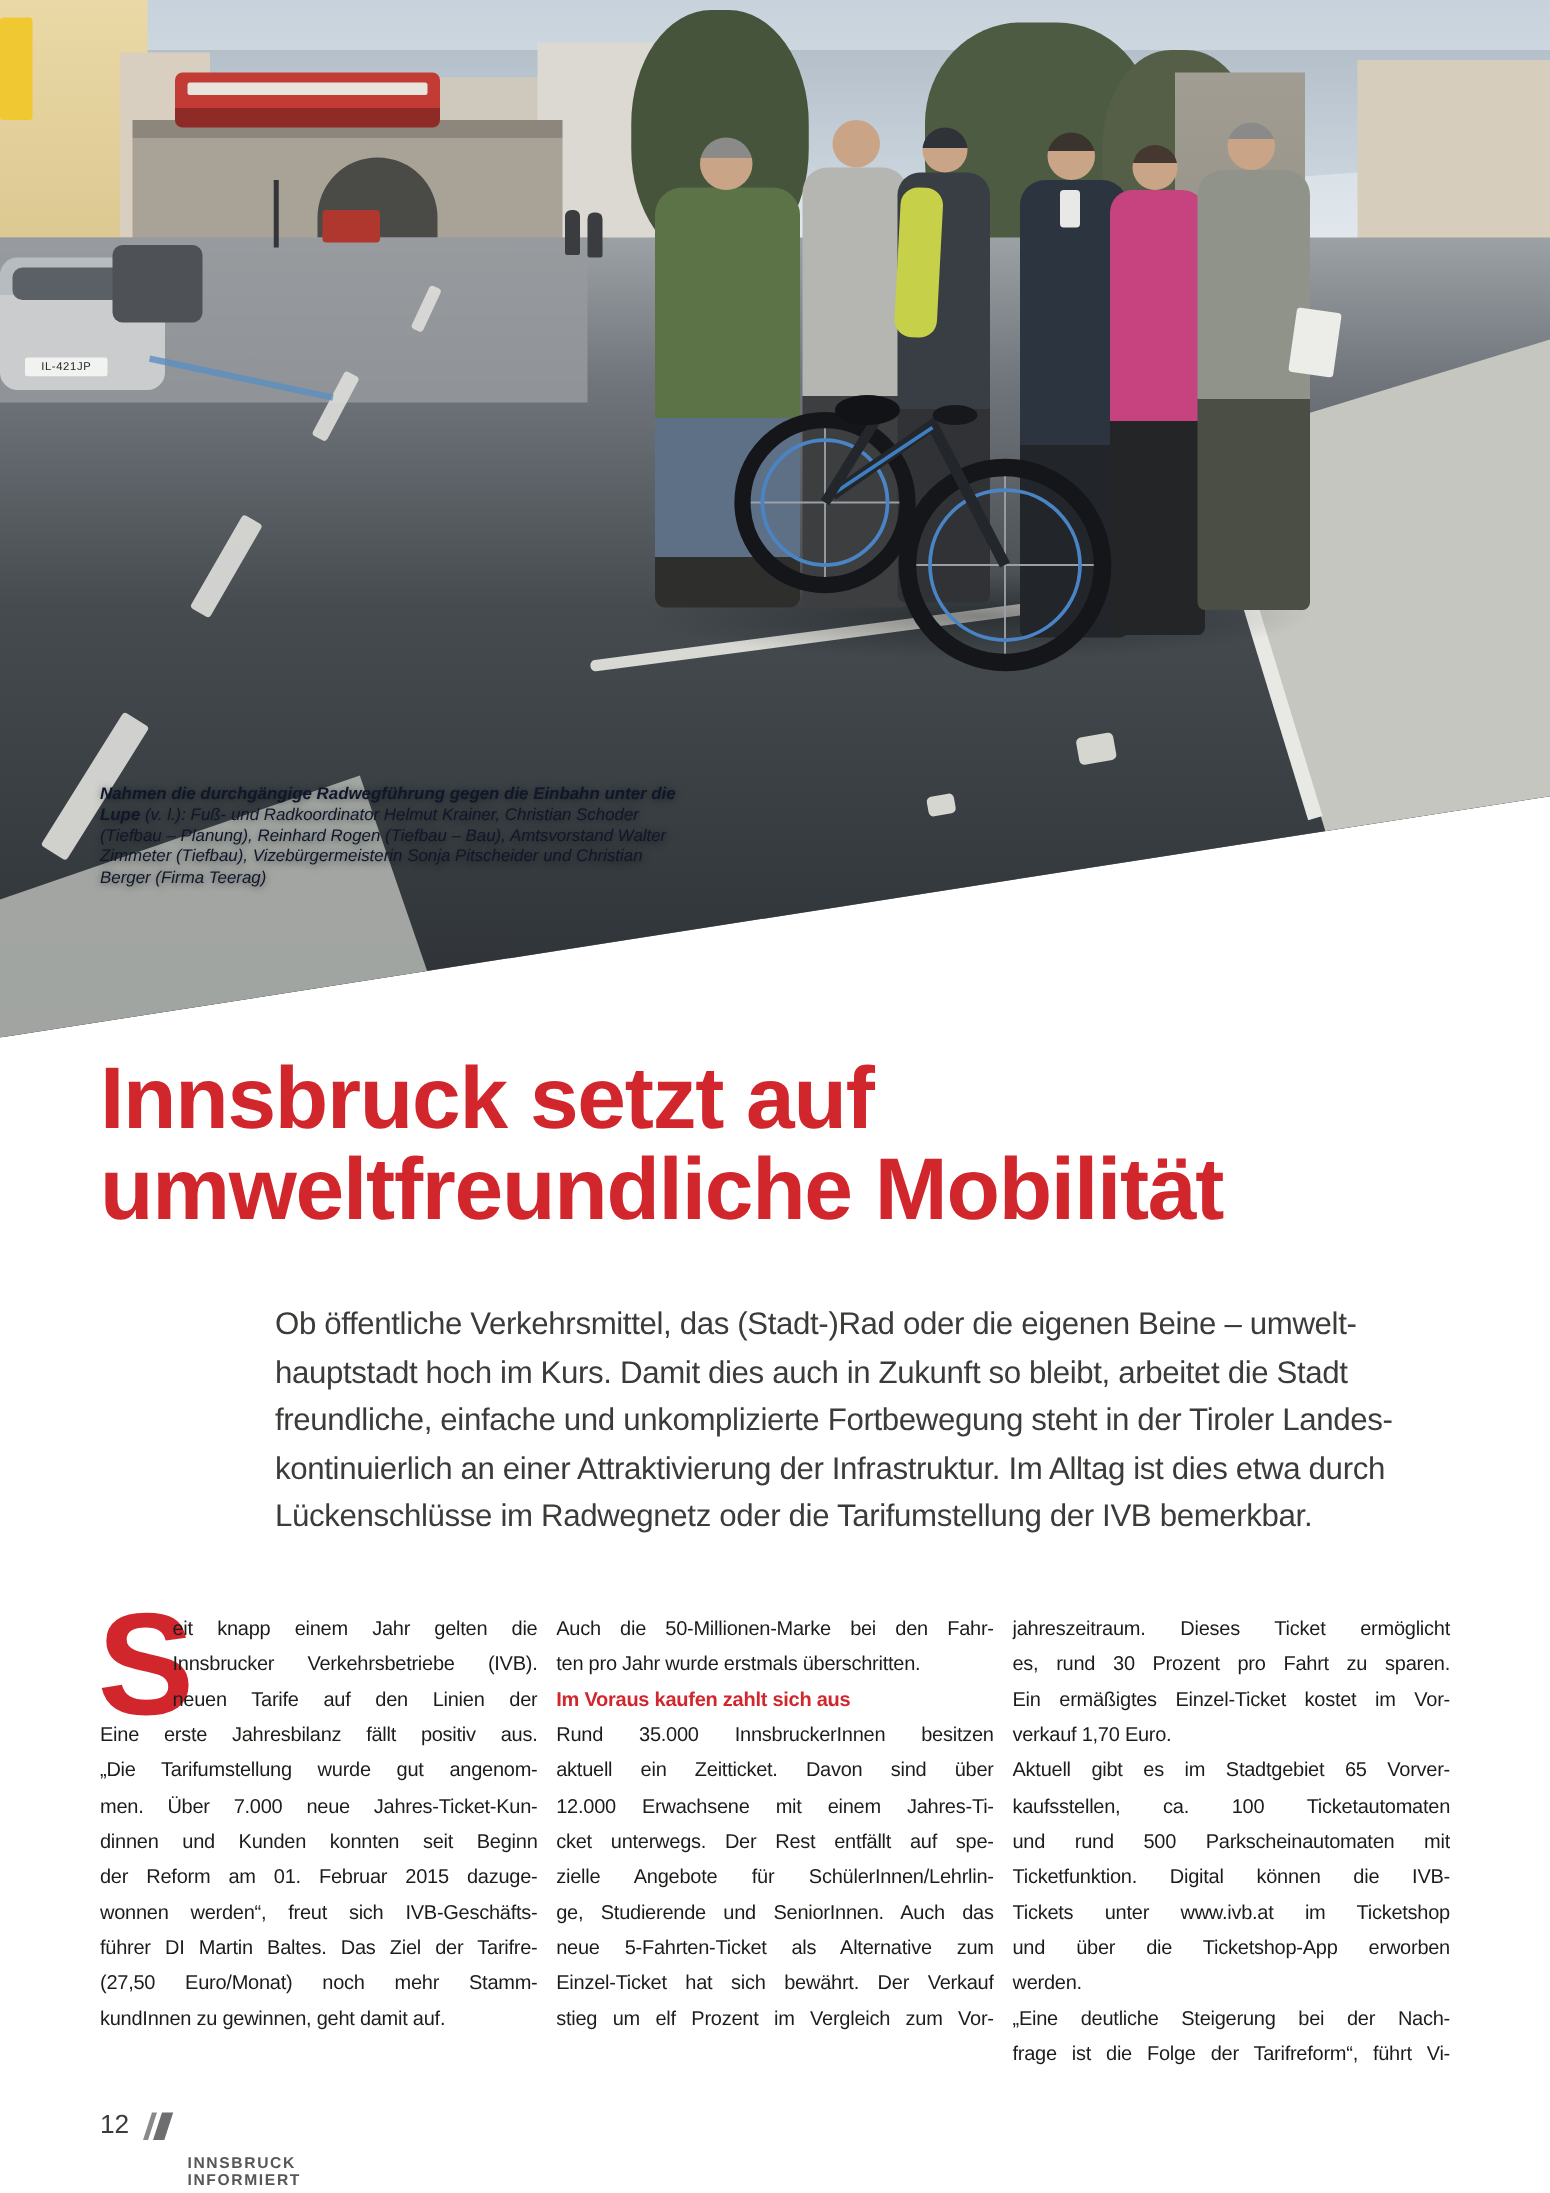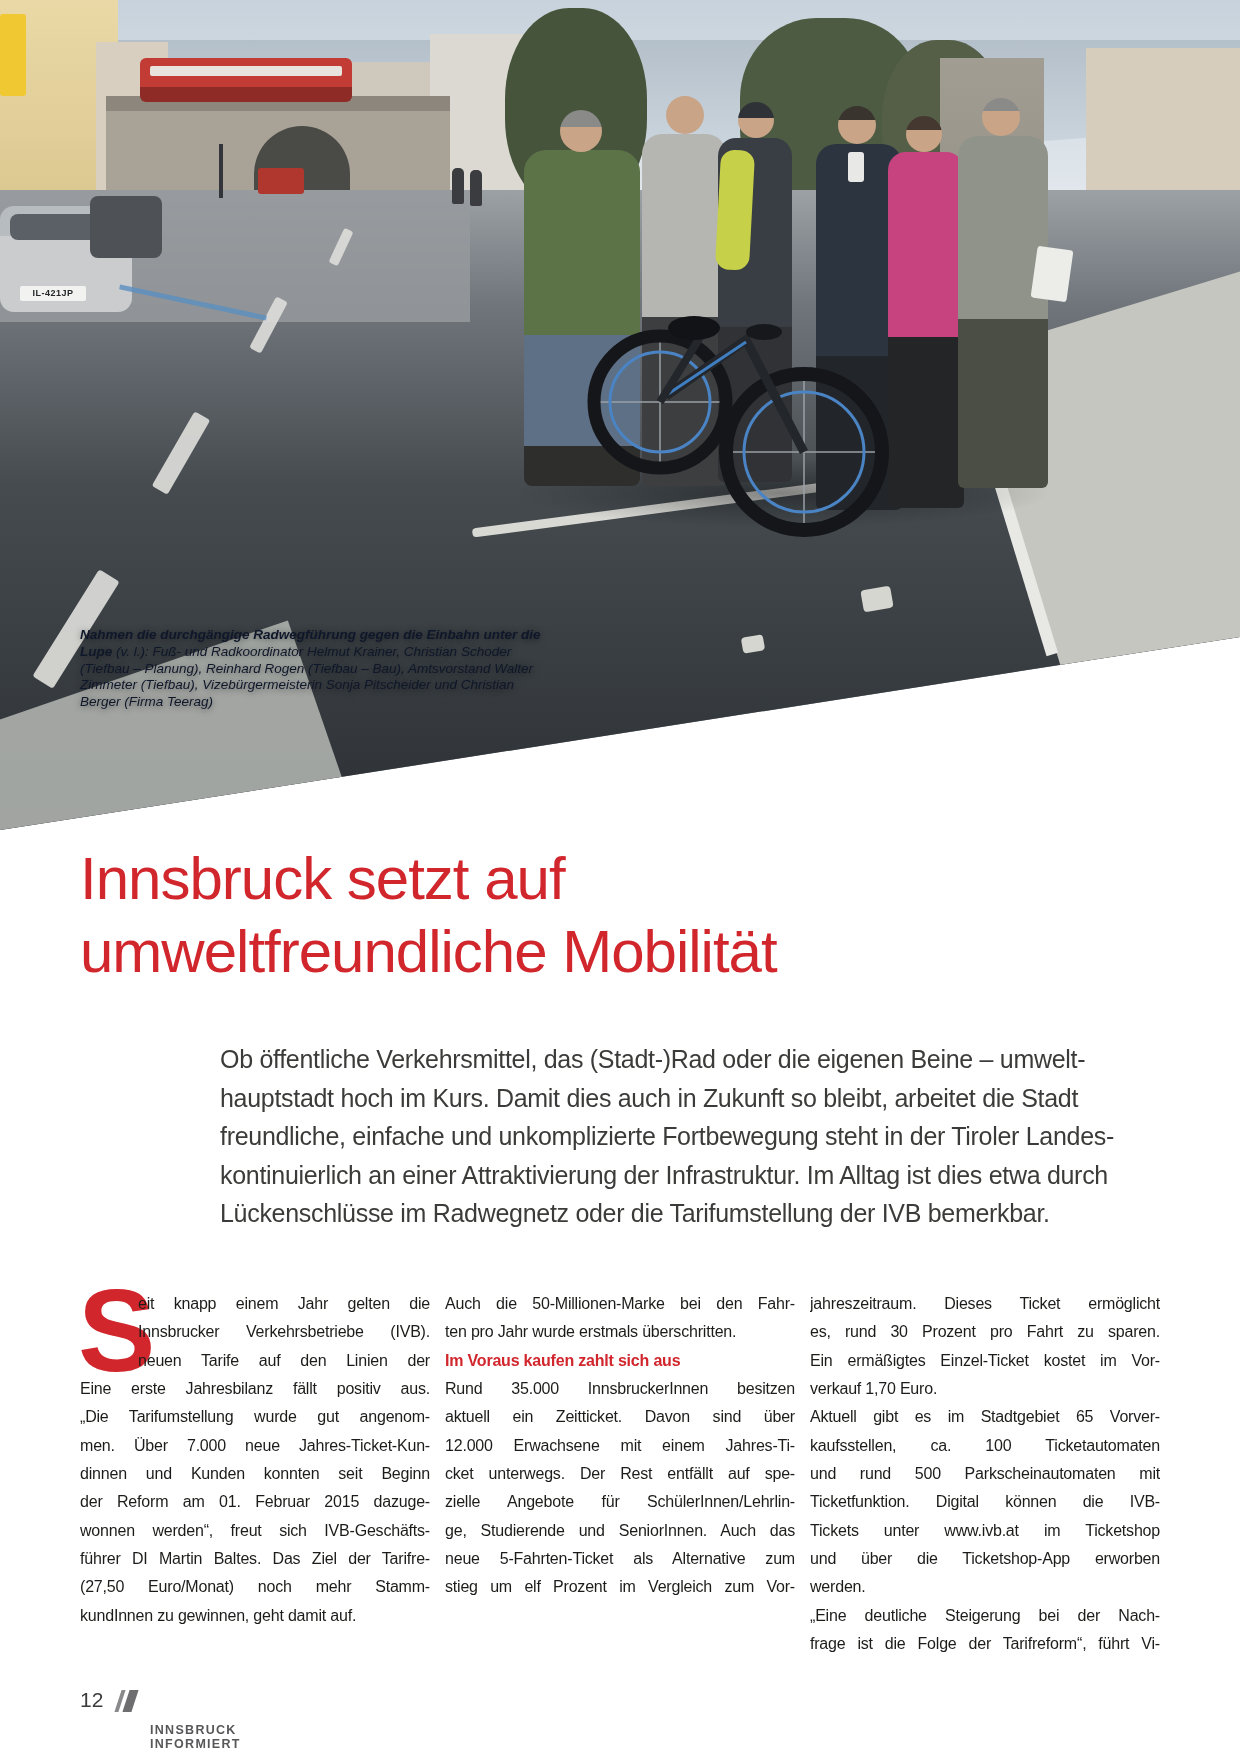--- a/index.html
+++ b/index.html
@@ -35,21 +35,21 @@
   .d1{left:336px;top:228px;width:10px;height:38px;transform:rotate(25deg);}
   .d2{left:262px;top:296px;width:13px;height:58px;transform:rotate(28deg);}
   .d3{left:172px;top:410px;width:18px;height:86px;transform:rotate(30deg);}
   .d4{left:64px;top:566px;width:24px;height:126px;transform:rotate(32deg);}
   .white-line{left:470px;top:492px;width:560px;height:9px;background:#d9d9d4;border-radius:4px;transform:rotate(-7.5deg);}
   .mark1{left:862px;top:588px;width:30px;height:22px;background:#d6d6d0;border-radius:4px;transform:rotate(-10deg);}
   .mark2{left:742px;top:636px;width:22px;height:16px;background:#d6d6d0;border-radius:4px;transform:rotate(-10deg);}
   .car-silver{left:0;top:206px;width:132px;height:106px;background:linear-gradient(#b6bcc0 0 28%,#caccce 28%);border-radius:14px;}
   .car-window{left:10px;top:214px;width:112px;height:26px;background:#5a6066;border-radius:8px;}
   .plate{left:20px;top:286px;width:66px;height:15px;background:#f2f2f0;border-radius:2px;
-         font-size:9px;line-height:15px;text-align:center;color:#24262a;font-weight:bold;letter-spacing:.5px;}
+         font-size:9px;line-height:15px;text-align:center;color:#24262a;font-weight:normal;letter-spacing:.5px;}
   .car-dark{left:90px;top:196px;width:72px;height:62px;background:#4e5256;border-radius:8px;}
   .car-red{left:258px;top:168px;width:46px;height:26px;background:#b0372e;border-radius:3px;}
   .blue-line{left:118px;top:300px;width:150px;height:5px;background:#5a8fc0;transform:rotate(12deg);opacity:.8;}
   .ped{width:12px;height:36px;background:#3a3c40;border-radius:5px 5px 2px 2px;}
   .p1{left:452px;top:168px;} .p2{left:470px;top:170px;}
   .pole{left:219px;top:144px;width:4px;height:54px;background:#33353a;}
   .shadow{left:512px;top:458px;width:540px;height:70px;background:radial-gradient(ellipse,rgba(10,12,14,.42),transparent 70%);}
   .head{border-radius:50%;}
   .h1{left:560px;top:110px;width:42px;height:42px;background:linear-gradient(#8a8a88 0 40%,#c9a487 40%);}
   .h2{left:666px;top:96px;width:38px;height:38px;background:#c9a487;}
@@ -71,21 +71,21 @@
          background:linear-gradient(#c64380 0 52%,#232527 52%);}
   .body6{left:958px;top:136px;width:90px;height:352px;border-radius:20px 20px 6px 6px;
          background:linear-gradient(#90938a 0 52%,#4b4e45 52%);}
   .papers{left:1034px;top:248px;width:36px;height:52px;background:#ecece8;border-radius:3px;transform:rotate(8deg);}
   .bike{left:556px;top:300px;}
   
   .caption{left:80px;top:615px;width:468px;font-size:13.5px;line-height:16.8px;color:#0f172a;
            font-style:italic;text-shadow:0 1px 6px rgba(0,0,0,.5);z-index:6;margin-top:12px;}
   .caption b{font-weight:bold;}
   
-  .headline{position:absolute;left:80px;top:842px;font-size:60px;line-height:73px;font-weight:normal;
+  .headline{position:absolute;left:80px;top:842px;font-size:70px;line-height:73px;font-weight:bold;
             letter-spacing:-1px;color:#d2262d;}
   .intro{position:absolute;left:220px;top:1040px;width:940px;}
   .intro-line{font-size:25px;line-height:38.6px;color:#3b3b39;letter-spacing:-0.3px;white-space:nowrap;overflow:hidden;}
   .col{position:absolute;top:1290px;width:350px;}
   .c1{left:80px;} .c2{left:445px;} .c3{left:810px;}
   .bline{font-size:16px;line-height:28.35px;height:28.35px;color:#1c1c1a;letter-spacing:-0.2px;
          white-space:nowrap;overflow:hidden;text-align:justify;text-align-last:justify;}
   .bline.pend{text-align-last:left;}
   .bline.indent{padding-left:58px;}
   .bline.subhead{color:#d2262d;font-weight:bold;text-align-last:left;}
@@ -215,20 +215,21 @@
       <div class="bline">Auch die 50-Millionen-Marke bei den Fahr-</div>
       <div class="bline pend">ten pro Jahr wurde erstmals überschritten.</div>
       <div class="bline subhead">Im Voraus kaufen zahlt sich aus</div>
       <div class="bline">Rund 35.000 InnsbruckerInnen besitzen</div>
       <div class="bline">aktuell ein Zeitticket. Davon sind über</div>
       <div class="bline">12.000 Erwachsene mit einem Jahres-Ti-</div>
       <div class="bline">cket unterwegs. Der Rest entfällt auf spe-</div>
       <div class="bline">zielle Angebote für SchülerInnen/Lehrlin-</div>
       <div class="bline">ge, Studierende und SeniorInnen. Auch das</div>
       <div class="bline">neue 5-Fahrten-Ticket als Alternative zum</div>
+      <div class="bline">Einzel-Ticket hat sich bewährt. Der Verkauf</div>
       <div class="bline">stieg um elf Prozent im Vergleich zum Vor-</div>
     </div>
   <div class="col c3">
       <div class="bline">jahreszeitraum. Dieses Ticket ermöglicht</div>
       <div class="bline">es, rund 30 Prozent pro Fahrt zu sparen.</div>
       <div class="bline">Ein ermäßigtes Einzel-Ticket kostet im Vor-</div>
       <div class="bline pend">verkauf 1,70 Euro.</div>
       <div class="bline">Aktuell gibt es im Stadtgebiet 65 Vorver-</div>
       <div class="bline">kaufsstellen, ca. 100 Ticketautomaten</div>
       <div class="bline">und rund 500 Parkscheinautomaten mit</div>

